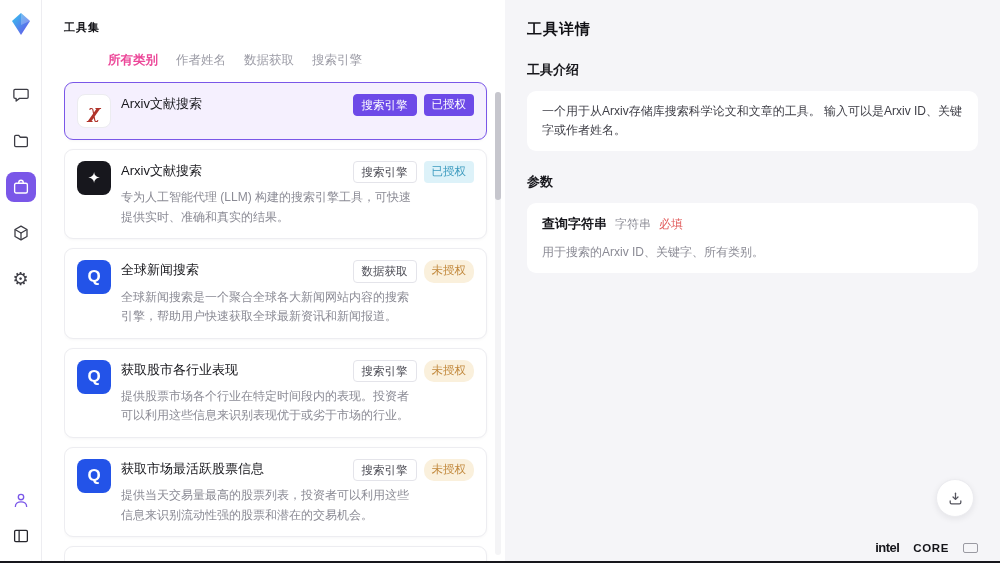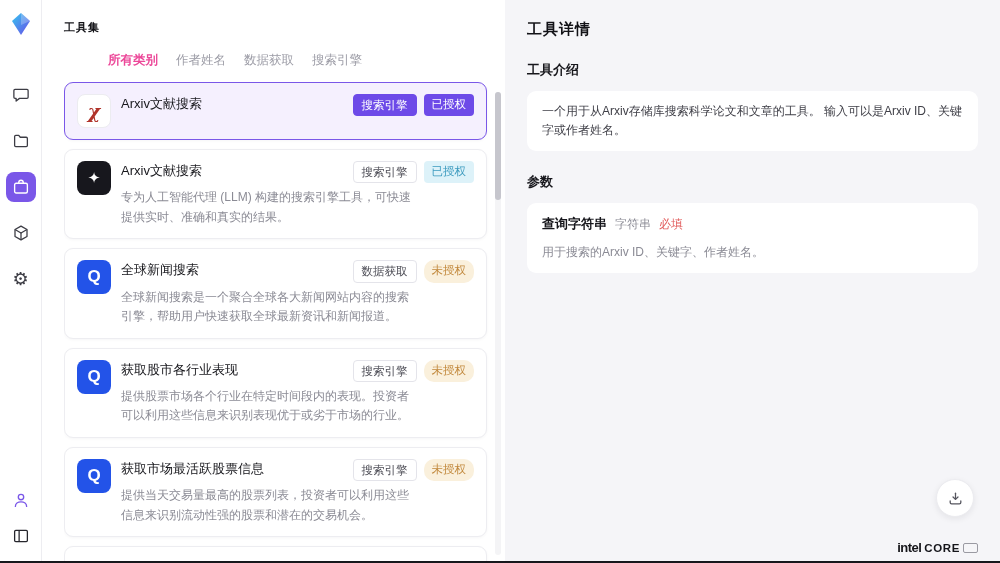--- a/index.html
+++ b/index.html
@@ -63,21 +63,21 @@
                  font-size:12px; color:#3f3f47; line-height:1.6; }
   .param-head { display:flex; align-items:baseline; gap:8px; }
   .param-name { font-size:13px; font-weight:bold; color:#17171c; }
   .param-type { font-size:12px; color:#8b8b95; }
   .param-required { font-size:12px; color:#E25C5C; }
   .param-desc { margin-top:8px; font-size:12px; color:#8b8b95; }
 
   .fab { position:absolute; right:26px; bottom:46px; width:38px; height:38px; border-radius:50%;
          background:#fff; border:1px solid #ececf0; box-shadow:0 2px 6px rgba(20,20,40,.08);
          display:flex; align-items:center; justify-content:center; color:#55555e; cursor:pointer; line-height:0; }
-  .intel { position:absolute; right:22px; bottom:8px; display:flex; align-items:center; gap:3px; color:#15151a; }
+  .intel { position:absolute; right:22px; bottom:8px; display:flex; align-items:center; gap:14px; color:#15151a; }
   .intel-brand { font-size:13px; font-weight:bold; letter-spacing:-0.5px; }
   .intel-core { font-size:11.5px; font-weight:bold; letter-spacing:0.6px; }
   .chip-box { width:15px; height:10px; border:1px solid #9a9aa2; border-radius:2px; display:inline-block; }
 </style>
 </head>
 <body>
 
 <div class="app">
 
   <nav class="sidebar">
@@ -265,21 +265,21 @@
       <span>一个用于从Arxiv存储库搜索科学论文和文章的工具。 输入可以是Arxiv ID、关键字或作者姓名。</span>
     </div>
 
     <h2 class="section-title">参数</h2>
     <div class="detail-card">
       <div class="param-head">
         <span class="param-name">查询字符串</span>
         <span class="param-type">字符串</span>
         <span class="param-required">必填</span>
       </div>
-      <div class="param-desc">用于搜索的Arxiv ID、关键字、作者姓名。</div>
+      <div class="param-desc">用于搜索的Arxiv ID、关键字、所有类别。</div>
     </div>
 
     <button class="fab">
       <span>
         <svg width="17" height="17" viewBox="0 0 24 24" fill="none" stroke="currentColor" stroke-width="1.8" stroke-linecap="round" stroke-linejoin="round">
           <path d="M12 4.5v8.5"></path>
           <path d="M8.5 9.8 12 13.3l3.5-3.5"></path>
           <path d="M4.5 15.5v2a2 2 0 0 0 2 2h11a2 2 0 0 0 2-2v-2"></path>
         </svg>
       </span>

